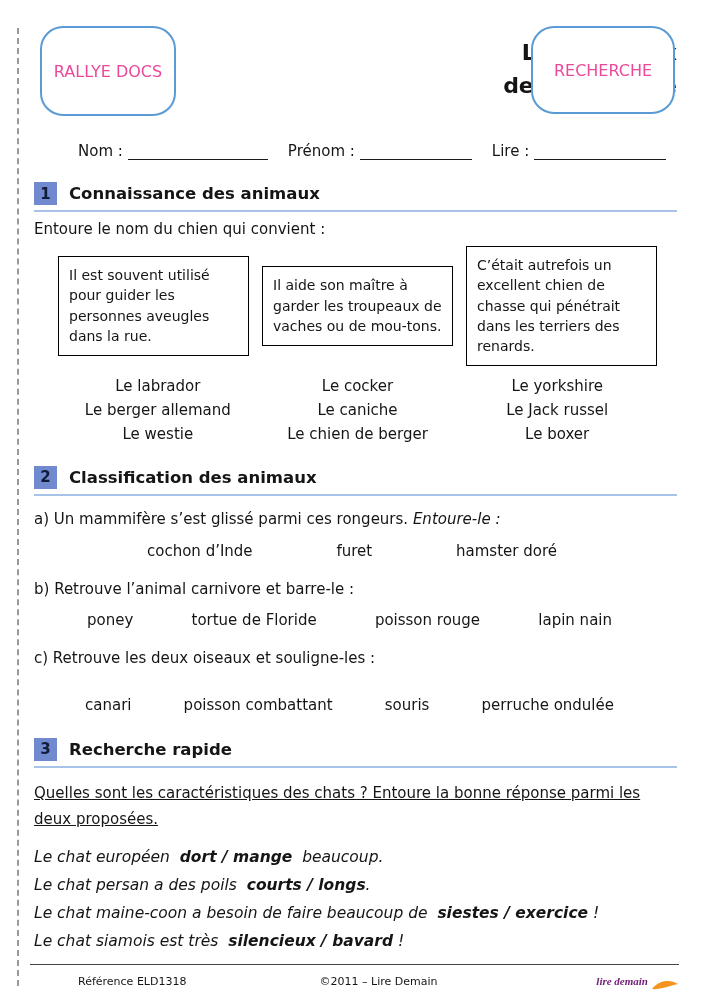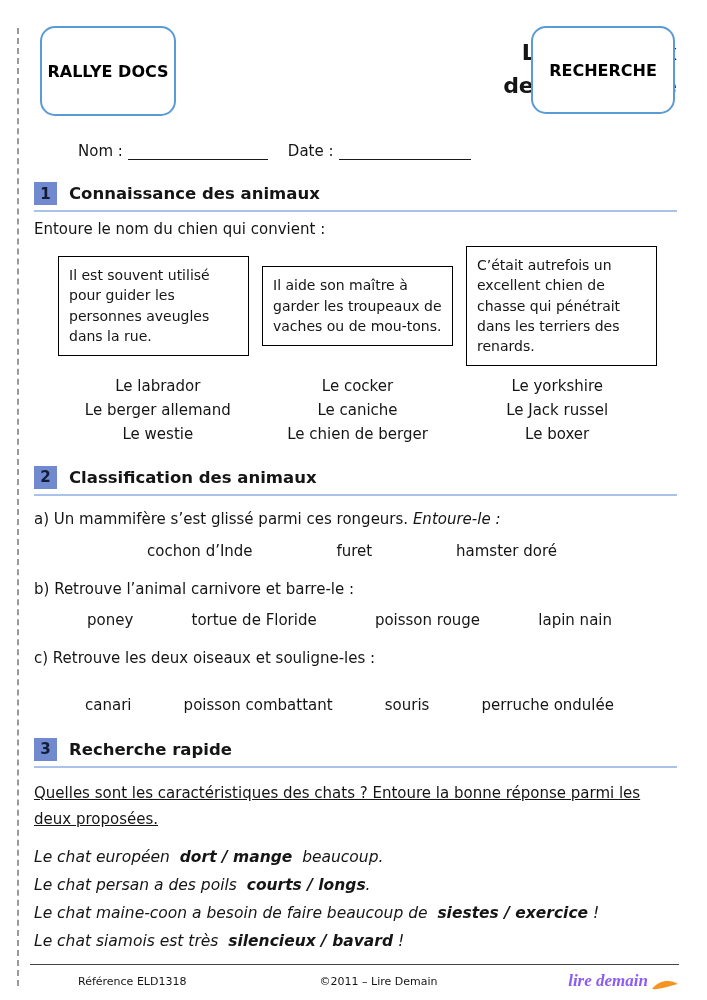--- a/index.html
+++ b/index.html
@@ -21,23 +21,23 @@
   }
   .cut-line {
     position:absolute; left:17px; top:28px; height:958px; width:0;
     border-left:2px dashed #9a9a9a;
   }
 
   
   .header { position:relative; height:92px; }
   .badge {
     position:absolute; top:0;
-    border:2px solid var(--badge-border); border-radius:15px;
+    border:2px solid var(--badge-border); border-radius:23px;
     display:flex; align-items:center; justify-content:center;
-    font-weight:bold; font-size:16px; background:#fff; color:#000000;
+    font-weight:normal; font-size:16px; background:#fff; color:#ec4899;
   }
   .badge-left  { left:6px;  width:136px; height:90px; }
   .badge-right { right:2px; width:144px; height:88px; }
   .title {
     position:absolute; left:0; right:0; top:10px;
     text-align:right; font-size:22px; font-weight:bold; line-height:1.5;
   }
 
   
   .name-row {
@@ -108,21 +108,21 @@
     position:absolute; left:30px; right:28px; bottom:8px;
     border-top:1.3px solid #444; padding-top:5px;
   }
   .footer-row { display:flex; align-items:center; }
   .f-cell { flex:1; font-size:11px; }
   .f-ref { padding-left:48px; }
   .f-copy { text-align:center; }
   .f-logo { text-align:right; display:flex; justify-content:flex-end; align-items:center; gap:3px; }
   .logo-text {
     font-family:"Liberation Serif", serif;
-    font-style:italic; font-weight:bold; font-size:17px; color:#8b5cf6;
+    font-style:italic; font-weight:bold; font-size:11px; color:#701a75;
   }
   .logo-swoosh { display:inline-block; margin-top:8px; }
 </style>
 </head>
 <body>
 
 <div class="page">
   <div class="cut-line"></div>
 
   <header class="header">
@@ -133,21 +133,25 @@
     </div>
     <div class="badge badge-right">RECHERCHE</div>
   </header>
 
   <div class="name-row">
     <span class="field-group">
       <span class="field-label">Nom :</span>
       <span class="write-line w-nom"></span>
     </span>
     <span class="field-group">
-      <span class="field-label">Date :</span>
+      <span class="field-label">Prénom :</span>
+      <span class="write-line w-prenom"></span>
+    </span>
+    <span class="field-group">
+      <span class="field-label">Lire :</span>
       <span class="write-line w-date"></span>
     </span>
   </div>
 
   <div class="sec-header s1">
     <span class="sec-num">1</span>
     <span class="sec-title">Connaissance des animaux</span>
   </div>
   <div class="instruction">Entoure le nom du chien qui convient :</div>
 

